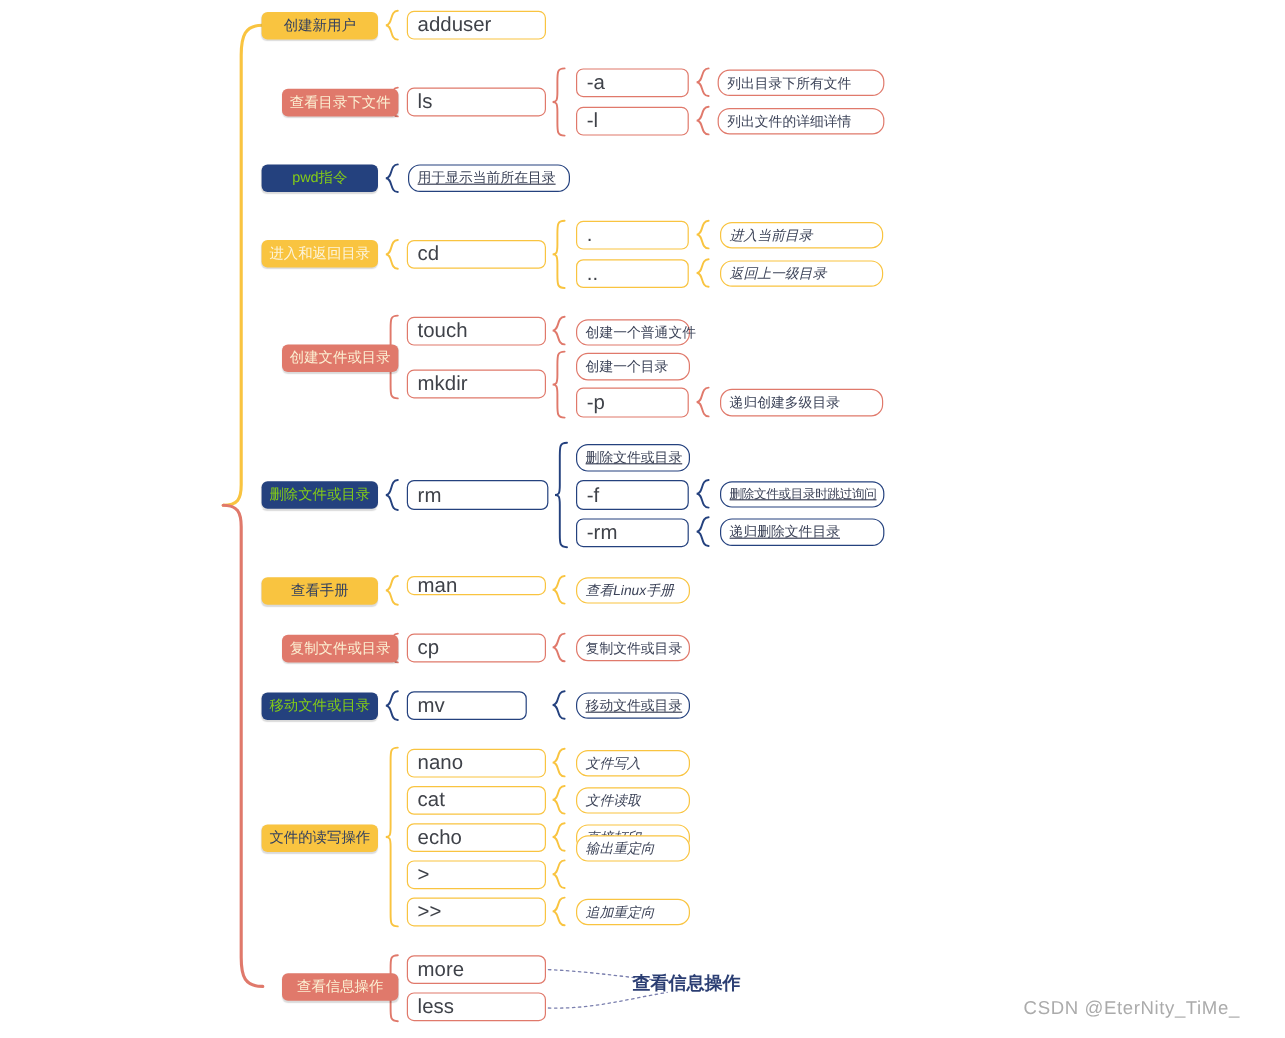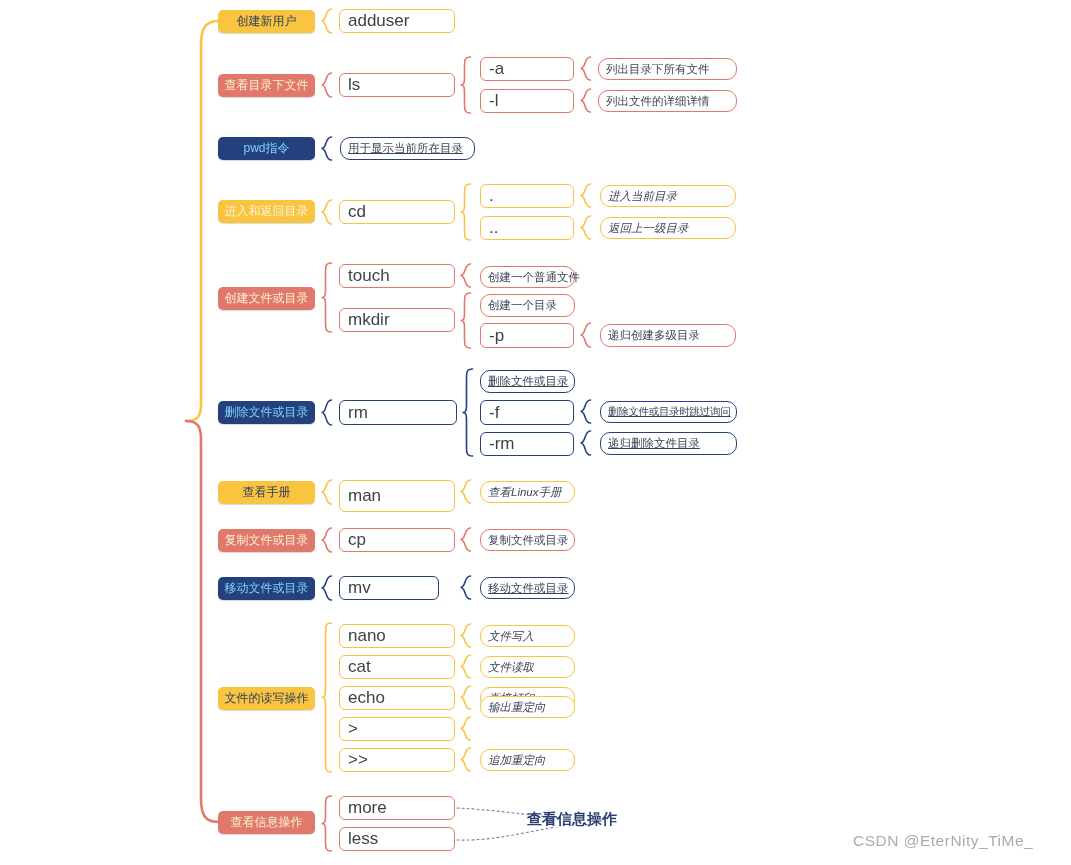--- a/index.html
+++ b/index.html
@@ -19,22 +19,22 @@
     left:44px;top:403px;width:135px;height:38px;justify-content:center;
     background:#fff;border:2px solid var(--c-navy);border-radius:8px;
     font-size:14.5px;font-weight:bold;color:#2A3550;box-shadow:0 1px 2px rgba(0,0,0,.12);
   }
   .cat{
     left:218px;width:97px;height:23px;justify-content:center;
     border-radius:5px;font-size:12px;box-shadow:0 1px 1px rgba(0,0,0,.15);
   }
   .cat.yellow{background:var(--c-yellow);color:#33405E;}
   .cat.yellow.lighttext{color:#FCF4DC;}
-  .cat.salmon{background:var(--c-salmon);color:#FBF0D3;}
-  .cat.navy{background:var(--c-navy);color:#7dd3fc;}
+  .cat.salmon{background:var(--c-salmon);color:#FBF0D3;margin-left:17px;}
+  .cat.navy{background:var(--c-navy);color:#84cc16;}
   .cmd{
     background:#fff;border-radius:6px;border:1.5px solid #000;
     font-size:17px;color:#3F4249;padding:0 8px;
   }
   .cmd.yellow{border-color:var(--c-yellow);}
   .cmd.salmon{border-color:var(--c-salmon);}
   .cmd.navy{border-color:var(--c-navy);}
   .leaf{
     background:#fff;border-radius:10px;border:1.2px solid #000;
     font-size:11.5px;color:#3C4358;padding:0 7px;
@@ -105,21 +105,21 @@
   <div class="node cat yellow" style="top:687px">文件的读写操作</div>
   <div class="node cat salmon" style="top:811px">查看信息操作</div>
 
   <div class="node cmd yellow" style="left:339px;top:9px;width:116px;height:24px">adduser</div>
   <div class="node cmd salmon" style="left:339px;top:73px;width:116px;height:24px">ls</div>
   <div class="node leaf navy" style="left:340px;top:137px;width:135px;height:23px">用于显示当前所在目录</div>
   <div class="node cmd yellow" style="left:339px;top:200px;width:116px;height:24px">cd</div>
   <div class="node cmd salmon" style="left:339px;top:264px;width:116px;height:24px">touch</div>
   <div class="node cmd salmon" style="left:339px;top:308px;width:116px;height:24px">mkdir</div>
   <div class="node cmd navy" style="left:339px;top:400px;width:118px;height:25px">rm</div>
-  <div class="node cmd yellow" style="left:339px;top:480px;width:116px;height:32px">man</div>
+  <div class="node cmd yellow" style="left:339px;top:480px;width:116px;height:16px">man</div>
   <div class="node cmd salmon" style="left:339px;top:528px;width:116px;height:24px">cp</div>
   <div class="node cmd navy" style="left:339px;top:576px;width:100px;height:24px">mv</div>
   <div class="node cmd yellow" style="left:339px;top:624px;width:116px;height:24px">nano</div>
   <div class="node cmd yellow" style="left:339px;top:655px;width:116px;height:24px">cat</div>
   <div class="node cmd yellow" style="left:339px;top:686px;width:116px;height:24px">echo</div>
   <div class="node cmd yellow" style="left:339px;top:717px;width:116px;height:24px">&gt;</div>
   <div class="node cmd yellow" style="left:339px;top:748px;width:116px;height:24px">&gt;&gt;</div>
   <div class="node cmd salmon" style="left:339px;top:796px;width:116px;height:24px">more</div>
   <div class="node cmd salmon" style="left:339px;top:827px;width:116px;height:24px">less</div>
 

